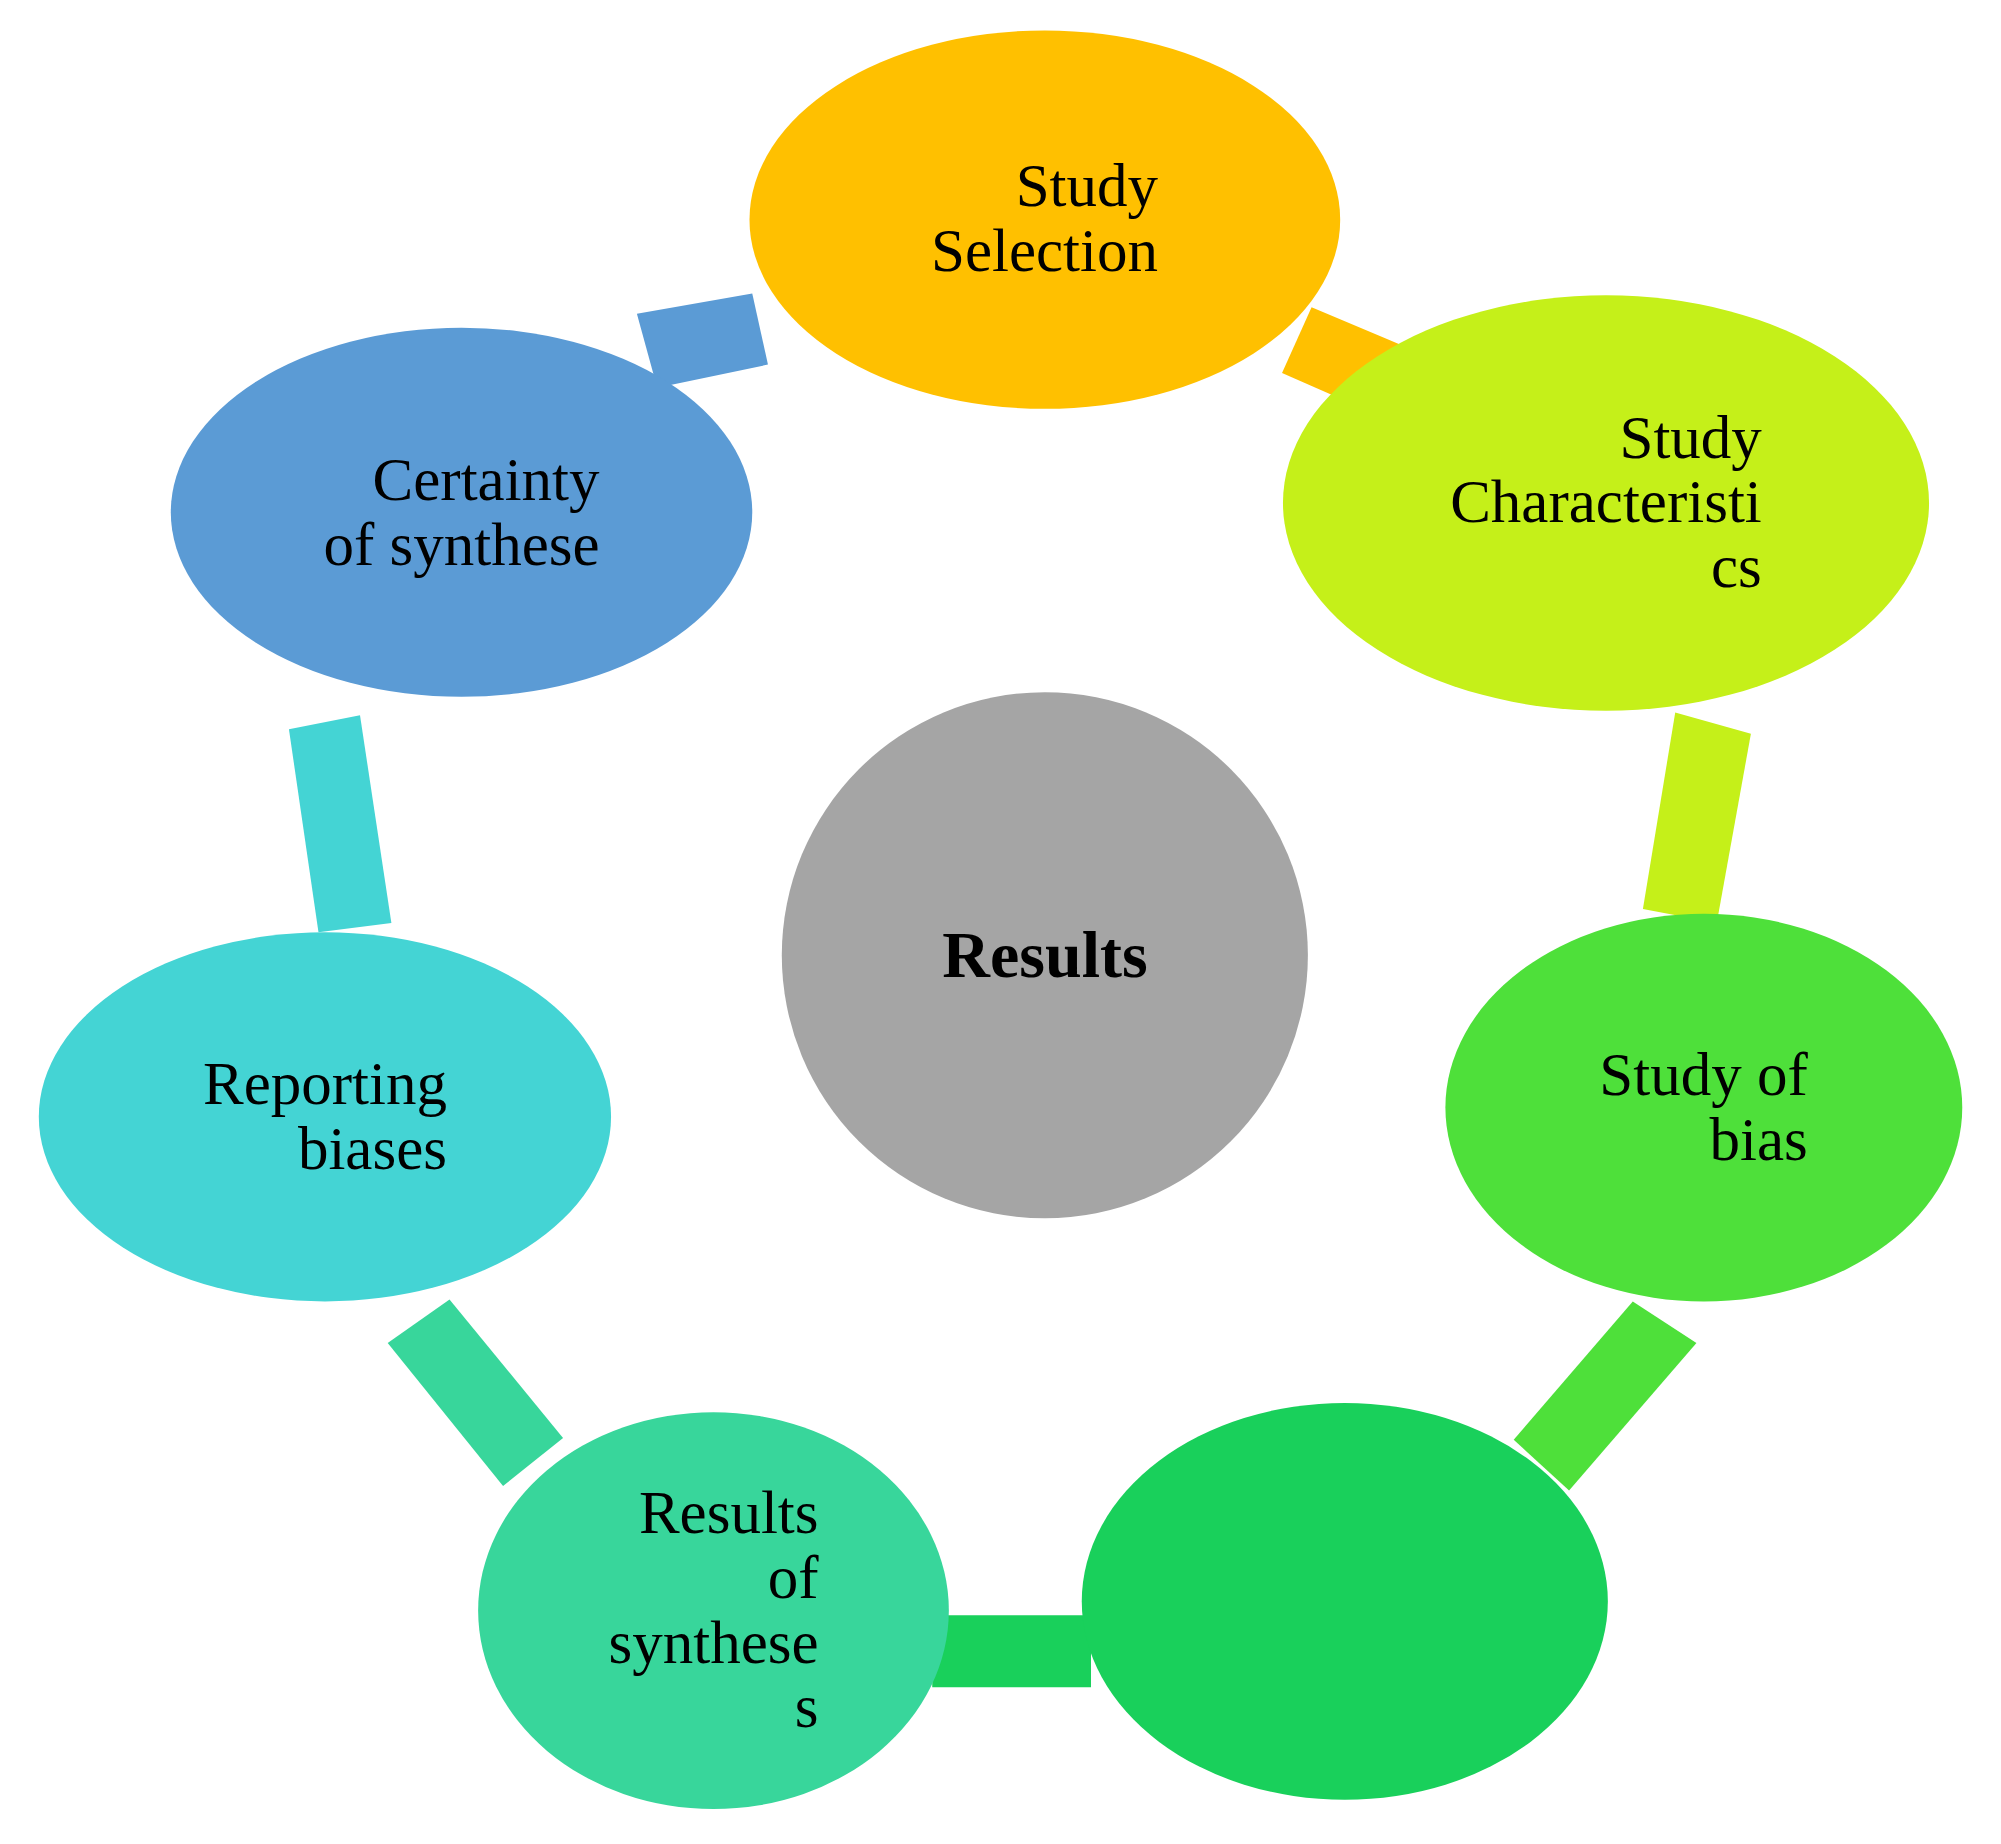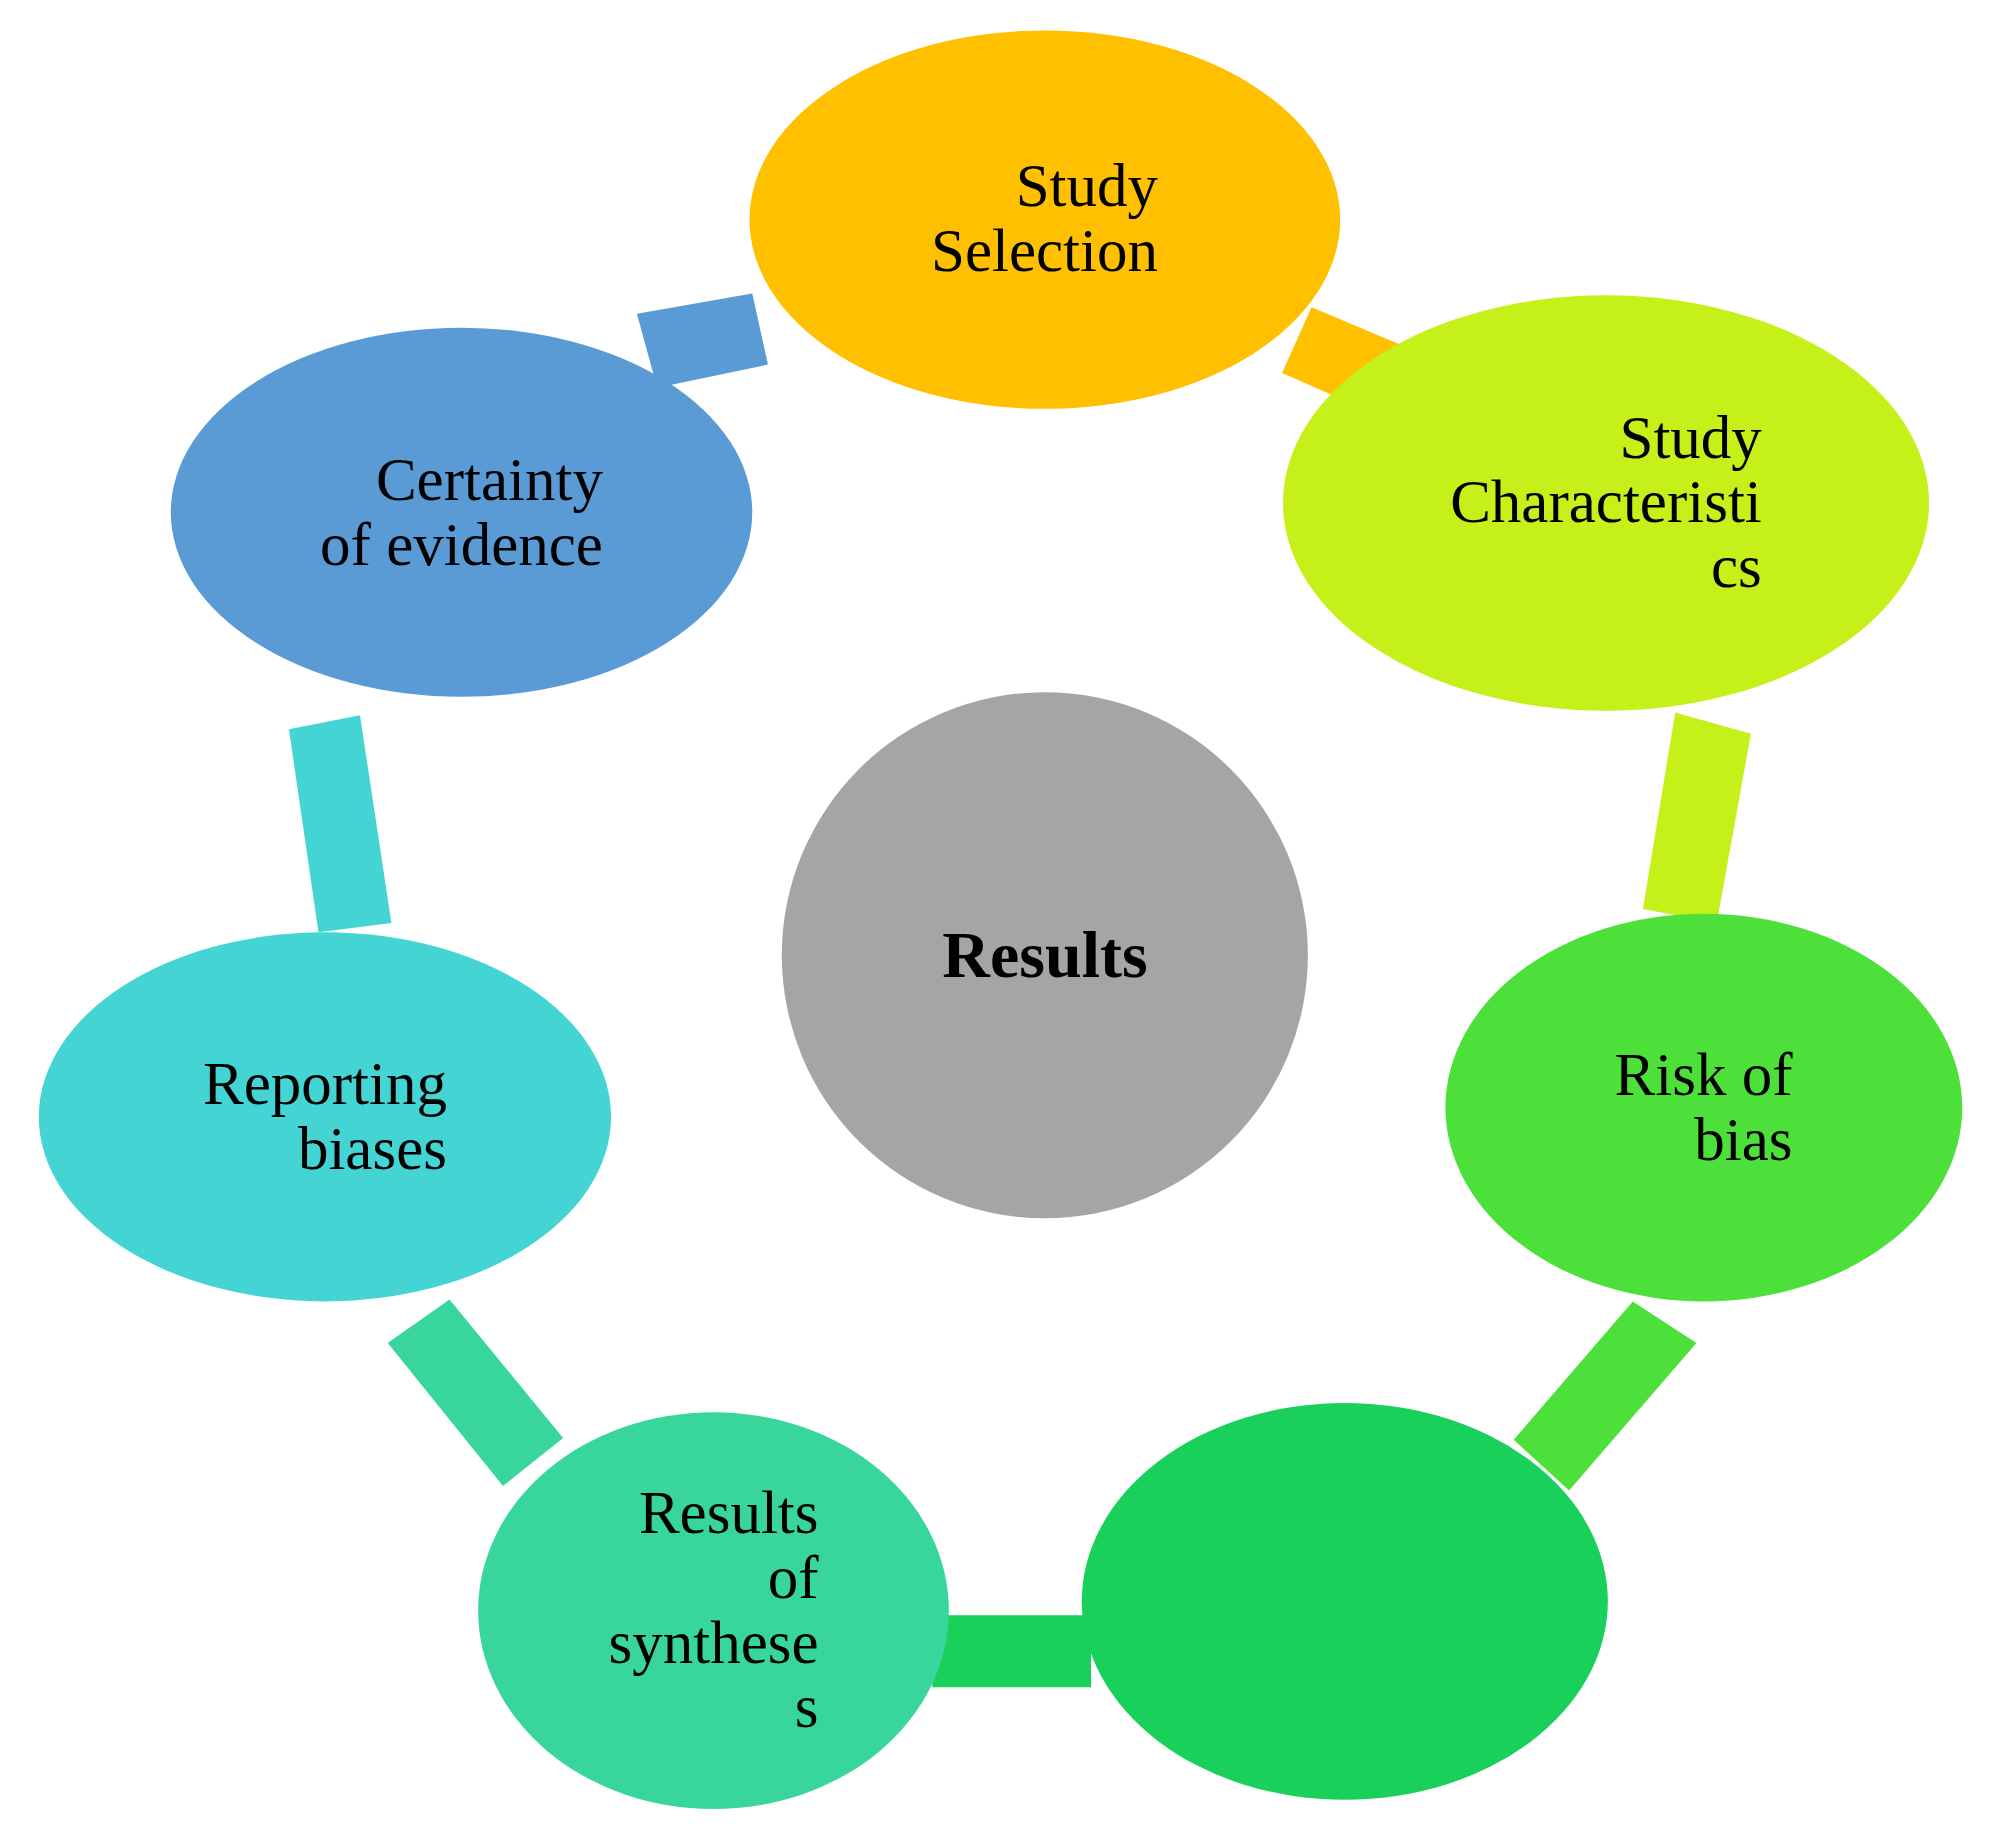--- a/index.html
+++ b/index.html
@@ -70,31 +70,31 @@
     </g>
   </svg>
 
   <div class="node-label" style="left:749px; top:30px; width:591px; height:378px; font-size:61px;">Study
 Selection</div>
 
   <div class="node-label" style="left:1292px; top:295px; width:628px; height:415px; font-size:61px;">Study
 Characteristi
 cs</div>
 
-  <div class="node-label" style="left:1445px; top:914px; width:517px; height:388px; font-size:61px;">Risk of
+  <div class="node-label" style="left:1445px; top:914px; width:517px; height:388px; font-size:61px;">Study of
 bias</div>
 
 
   <div class="node-label" style="left:478px; top:1412px; width:471px; height:397px; font-size:61px;">Results
 of
 synthese
 s</div>
 
   <div class="node-label" style="left:39px; top:932px; width:572px; height:369px; font-size:61px;">Reporting
 biases</div>
 
   <div class="node-label" style="left:171px; top:328px; width:581px; height:369px; font-size:61px;">Certainty
-of evidence</div>
+of synthese</div>
 
   <div class="node-label center" style="left:782px; top:692px; width:526px; height:526px; font-size:66px;">Results</div>
 
 </div>
 
 
 </body></html>

